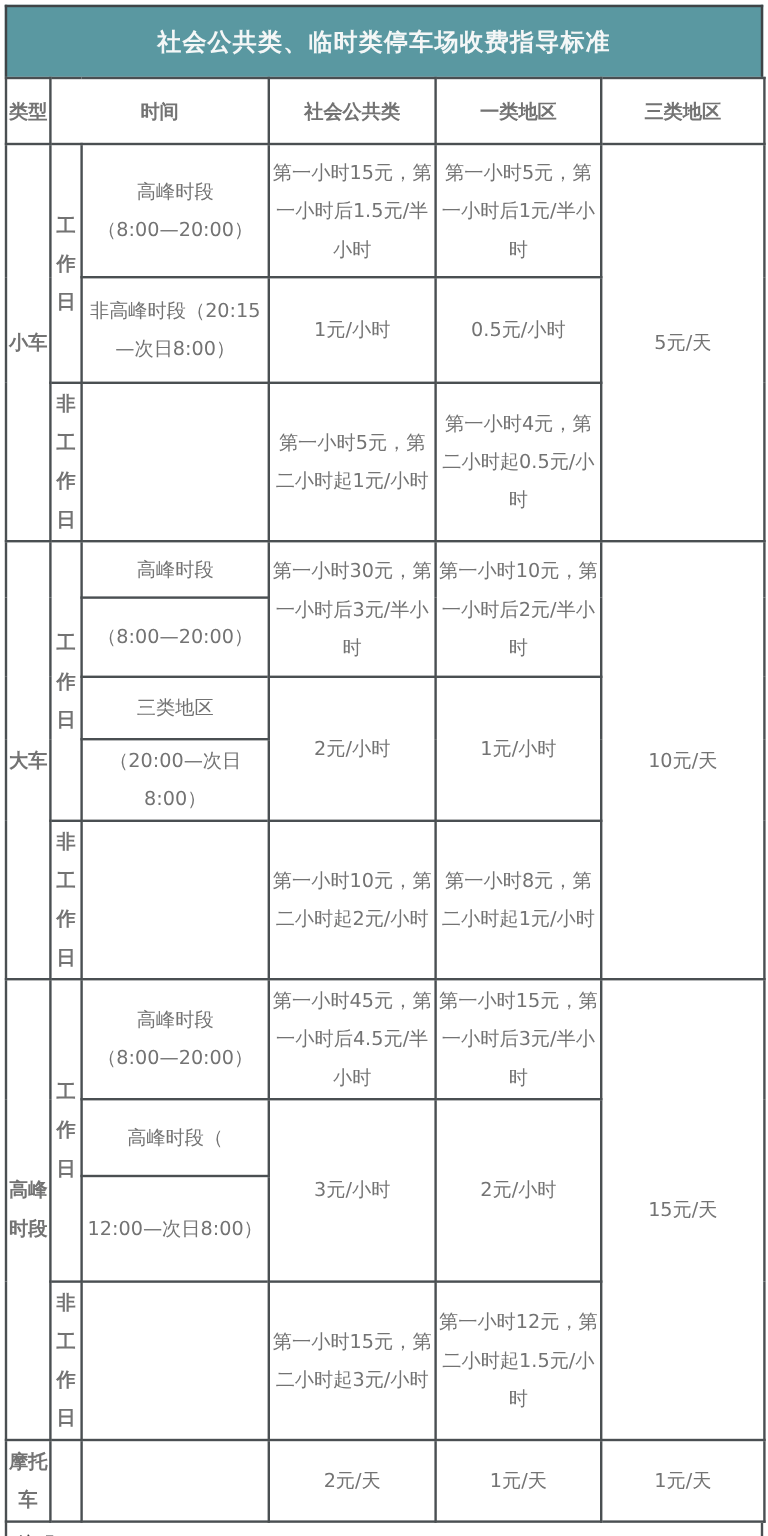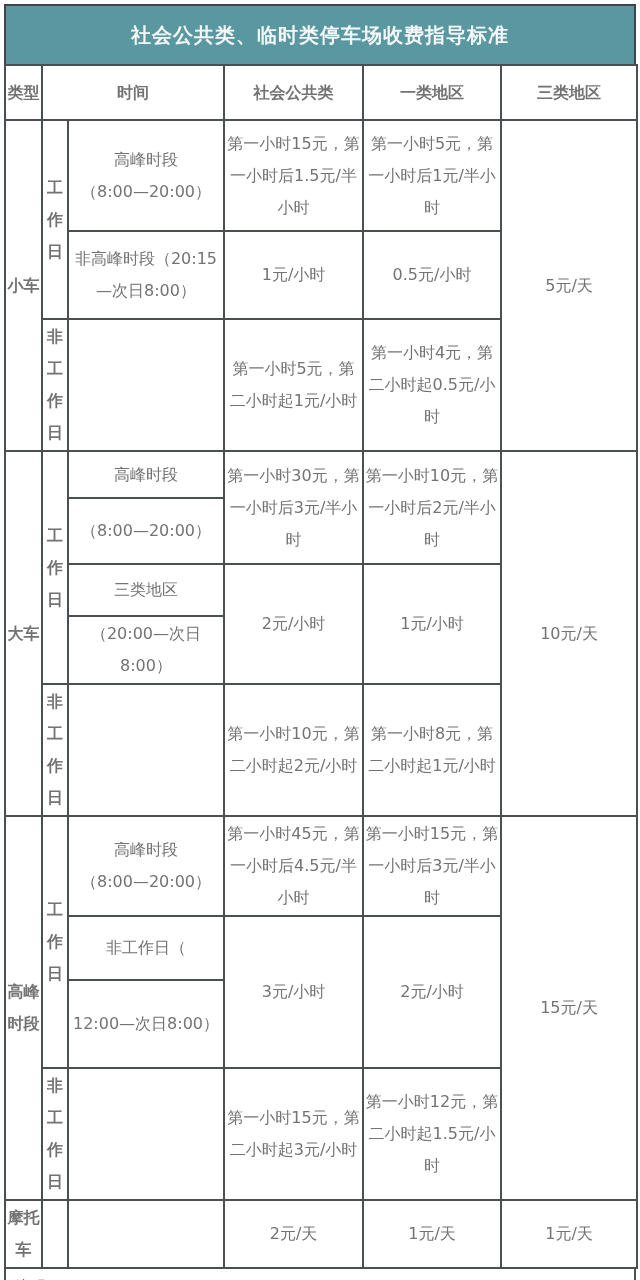--- a/index.html
+++ b/index.html
@@ -130,21 +130,21 @@
     <tr style="height:46px">
       <td class="vehicle" rowspan="4">高峰时段</td>
       <td class="daycol" rowspan="3">工作日</td>
       <td class="pre tight">高峰时段
 （8:00—20:00）</td>
       <td class="tight">第一小时45元，第一小时后4.5元/半小时</td>
       <td class="tight">第一小时15元，第一小时后3元/半小时</td>
       <td rowspan="4">15元/天</td>
     </tr>
     <tr style="height:64px">
-      <td>非工作日（</td>
+      <td>高峰时段（</td>
       <td rowspan="2">3元/小时</td>
       <td rowspan="2">2元/小时</td>
     </tr>
     <tr style="height:88px">
       <td>12:00—次日8:00）</td>
     </tr>
     <tr style="height:81px">
       <td class="daycol">非工作日</td>
       <td></td>
       <td>第一小时15元，第二小时起3元/小时</td>

